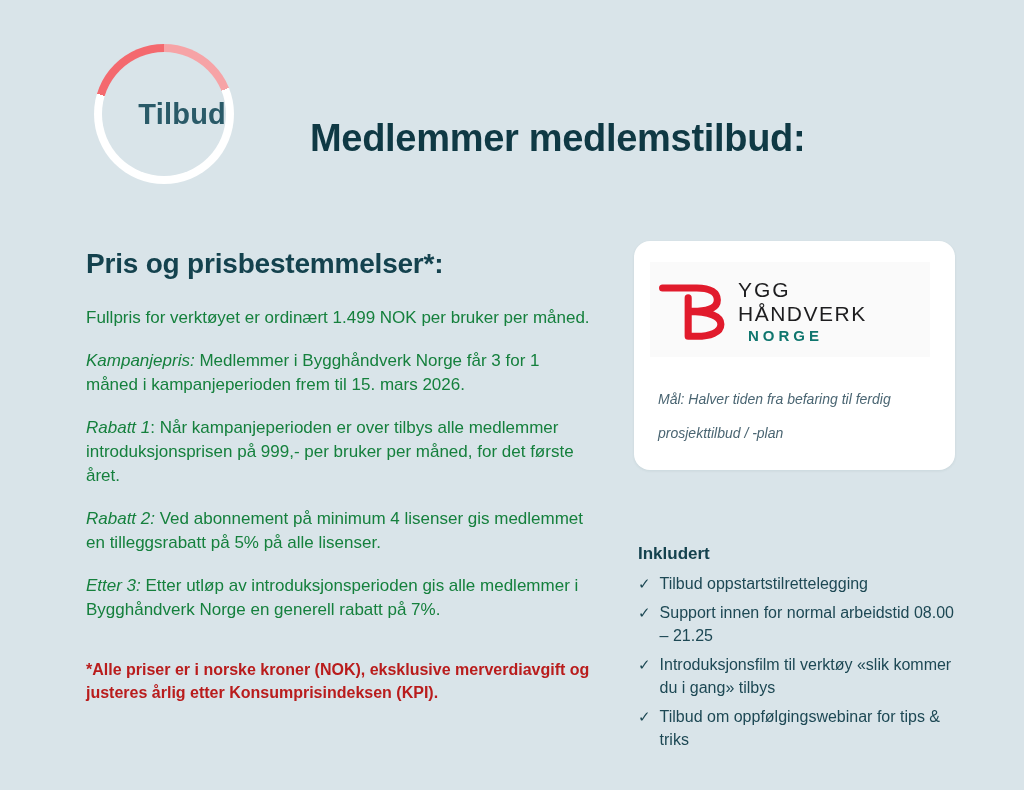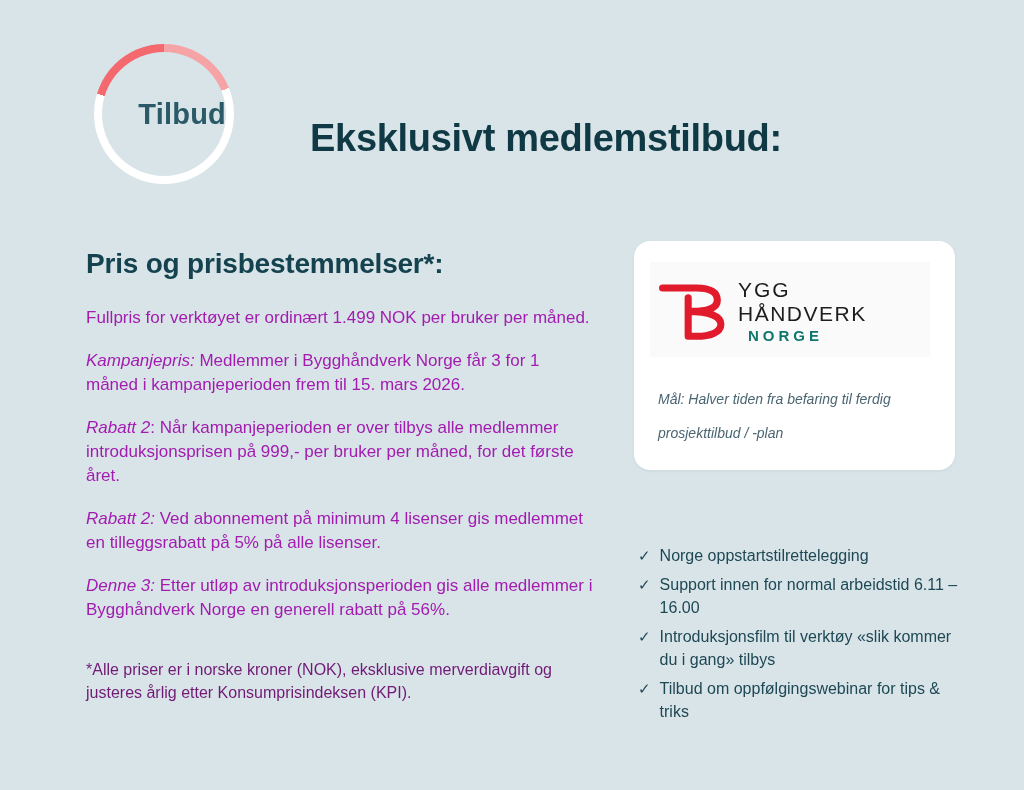--- a/index.html
+++ b/index.html
@@ -32,27 +32,27 @@
     position:absolute;left:310px;top:92px;
     font-size:38px;font-weight:bold;color:#0f3944;letter-spacing:-.3px;
   }
 
   
   .left-col{position:absolute;left:86px;top:248px;width:508px;}
   .pricing-heading{
     font-size:28px;font-weight:bold;color:#14424e;margin:0 0 26px 0;letter-spacing:-.2px;
   }
   .para{
-    font-size:17px;line-height:24px;margin:0 0 19px 0;color:#a21caf;
+    font-size:17px;line-height:24px;margin:0 0 19px 0;color:#15803d;
   }
   .para .lead{
     font-style:italic;text-underline-offset:2px;
   }
   .footnote{
-    margin-top:36px;font-size:16px;line-height:23px;color:#701a75;
+    margin-top:36px;font-size:16px;line-height:23px;color:#b91c1c;font-weight:bold;
   }
 
   
   .card{
     position:absolute;left:634px;top:241px;width:321px;height:229px;
     background:#ffffff;border-radius:16px;
     box-shadow:0 1px 3px rgba(20,60,70,.08);
   }
   .logo-box{
     position:absolute;left:16px;top:21px;width:280px;height:95px;
@@ -84,34 +84,34 @@
 <body>
 
 <div class="slide">
 
   <div class="badge">
     <div class="badge-inner">
       <span class="badge-label">Tilbud</span>
     </div>
   </div>
 
-  <h1 class="page-title">Eksklusivt medlemstilbud:</h1>
+  <h1 class="page-title">Medlemmer medlemstilbud:</h1>
 
   <div class="left-col">
     <h2 class="pricing-heading">Pris og prisbestemmelser*:</h2>
 
     <p class="para"><span class="lead"></span><span>Fullpris for verktøyet er ordinært 1.499 NOK per bruker per måned.</span></p>
 
     <p class="para"><span class="lead">Kampanjepris:</span><span> Medlemmer i Bygghåndverk Norge får 3 for 1 måned i kampanjeperioden frem til 15. mars 2026.</span></p>
 
-    <p class="para"><span class="lead">Rabatt 2</span><span>: Når kampanjeperioden er over tilbys alle medlemmer introduksjonsprisen på 999,- per bruker per måned, for det første året.</span></p>
+    <p class="para"><span class="lead">Rabatt 1</span><span>: Når kampanjeperioden er over tilbys alle medlemmer introduksjonsprisen på 999,- per bruker per måned, for det første året.</span></p>
 
     <p class="para"><span class="lead">Rabatt 2:</span><span> Ved abonnement på minimum 4 lisenser gis medlemmet en tilleggsrabatt på 5% på alle lisenser.</span></p>
 
-    <p class="para"><span class="lead">Denne 3:</span><span> Etter utløp av introduksjonsperioden gis alle medlemmer i Bygghåndverk Norge en generell rabatt på 56%.</span></p>
+    <p class="para"><span class="lead">Etter 3:</span><span> Etter utløp av introduksjonsperioden gis alle medlemmer i Bygghåndverk Norge en generell rabatt på 7%.</span></p>
 
     <div class="footnote">
       <div>*Alle priser er i norske kroner (NOK), eksklusive merverdiavgift og justeres årlig etter Konsumprisindeksen (KPI).</div>
     </div>
   </div>
 
   <div class="card">
     <div class="logo-box">
       <svg class="logo-b" width="80" height="64" viewBox="0 0 110 90" fill="none">
         <path d="M8 14 H56 C76 14 85 21 85 31 C85 41 74 47 50 47 H44 C74 47 90 54 90 65 C90 77 74 82 56 82 H44 M44 28 V82" stroke="#e11b2c" stroke-width="10" stroke-linecap="round" stroke-linejoin="round"></path>
@@ -119,28 +119,29 @@
       <div class="logo-text">
         <span class="logo-line1">YGG</span>
         <span class="logo-line2">HÅNDVERK</span>
         <span class="logo-line3">NORGE</span>
       </div>
     </div>
     <div class="goal-text">Mål: Halver tiden fra befaring til ferdig prosjekttilbud / -plan</div>
   </div>
 
   <div class="included">
+    <h3 class="included-heading">Inkludert</h3>
     <ul class="included-list">
       <li class="included-item">
           <span class="check">✓</span>
-          <span>Norge oppstartstilrettelegging</span>
+          <span>Tilbud oppstartstilrettelegging</span>
         </li>
       <li class="included-item">
           <span class="check">✓</span>
-          <span>Support innen for normal arbeidstid 6.11 – 16.00</span>
+          <span>Support innen for normal arbeidstid 08.00 – 21.25</span>
         </li>
       <li class="included-item">
           <span class="check">✓</span>
           <span>Introduksjonsfilm til verktøy «slik kommer du i gang» tilbys</span>
         </li>
       <li class="included-item">
           <span class="check">✓</span>
           <span>Tilbud om oppfølgingswebinar for tips &amp; triks</span>
         </li>
     </ul>

